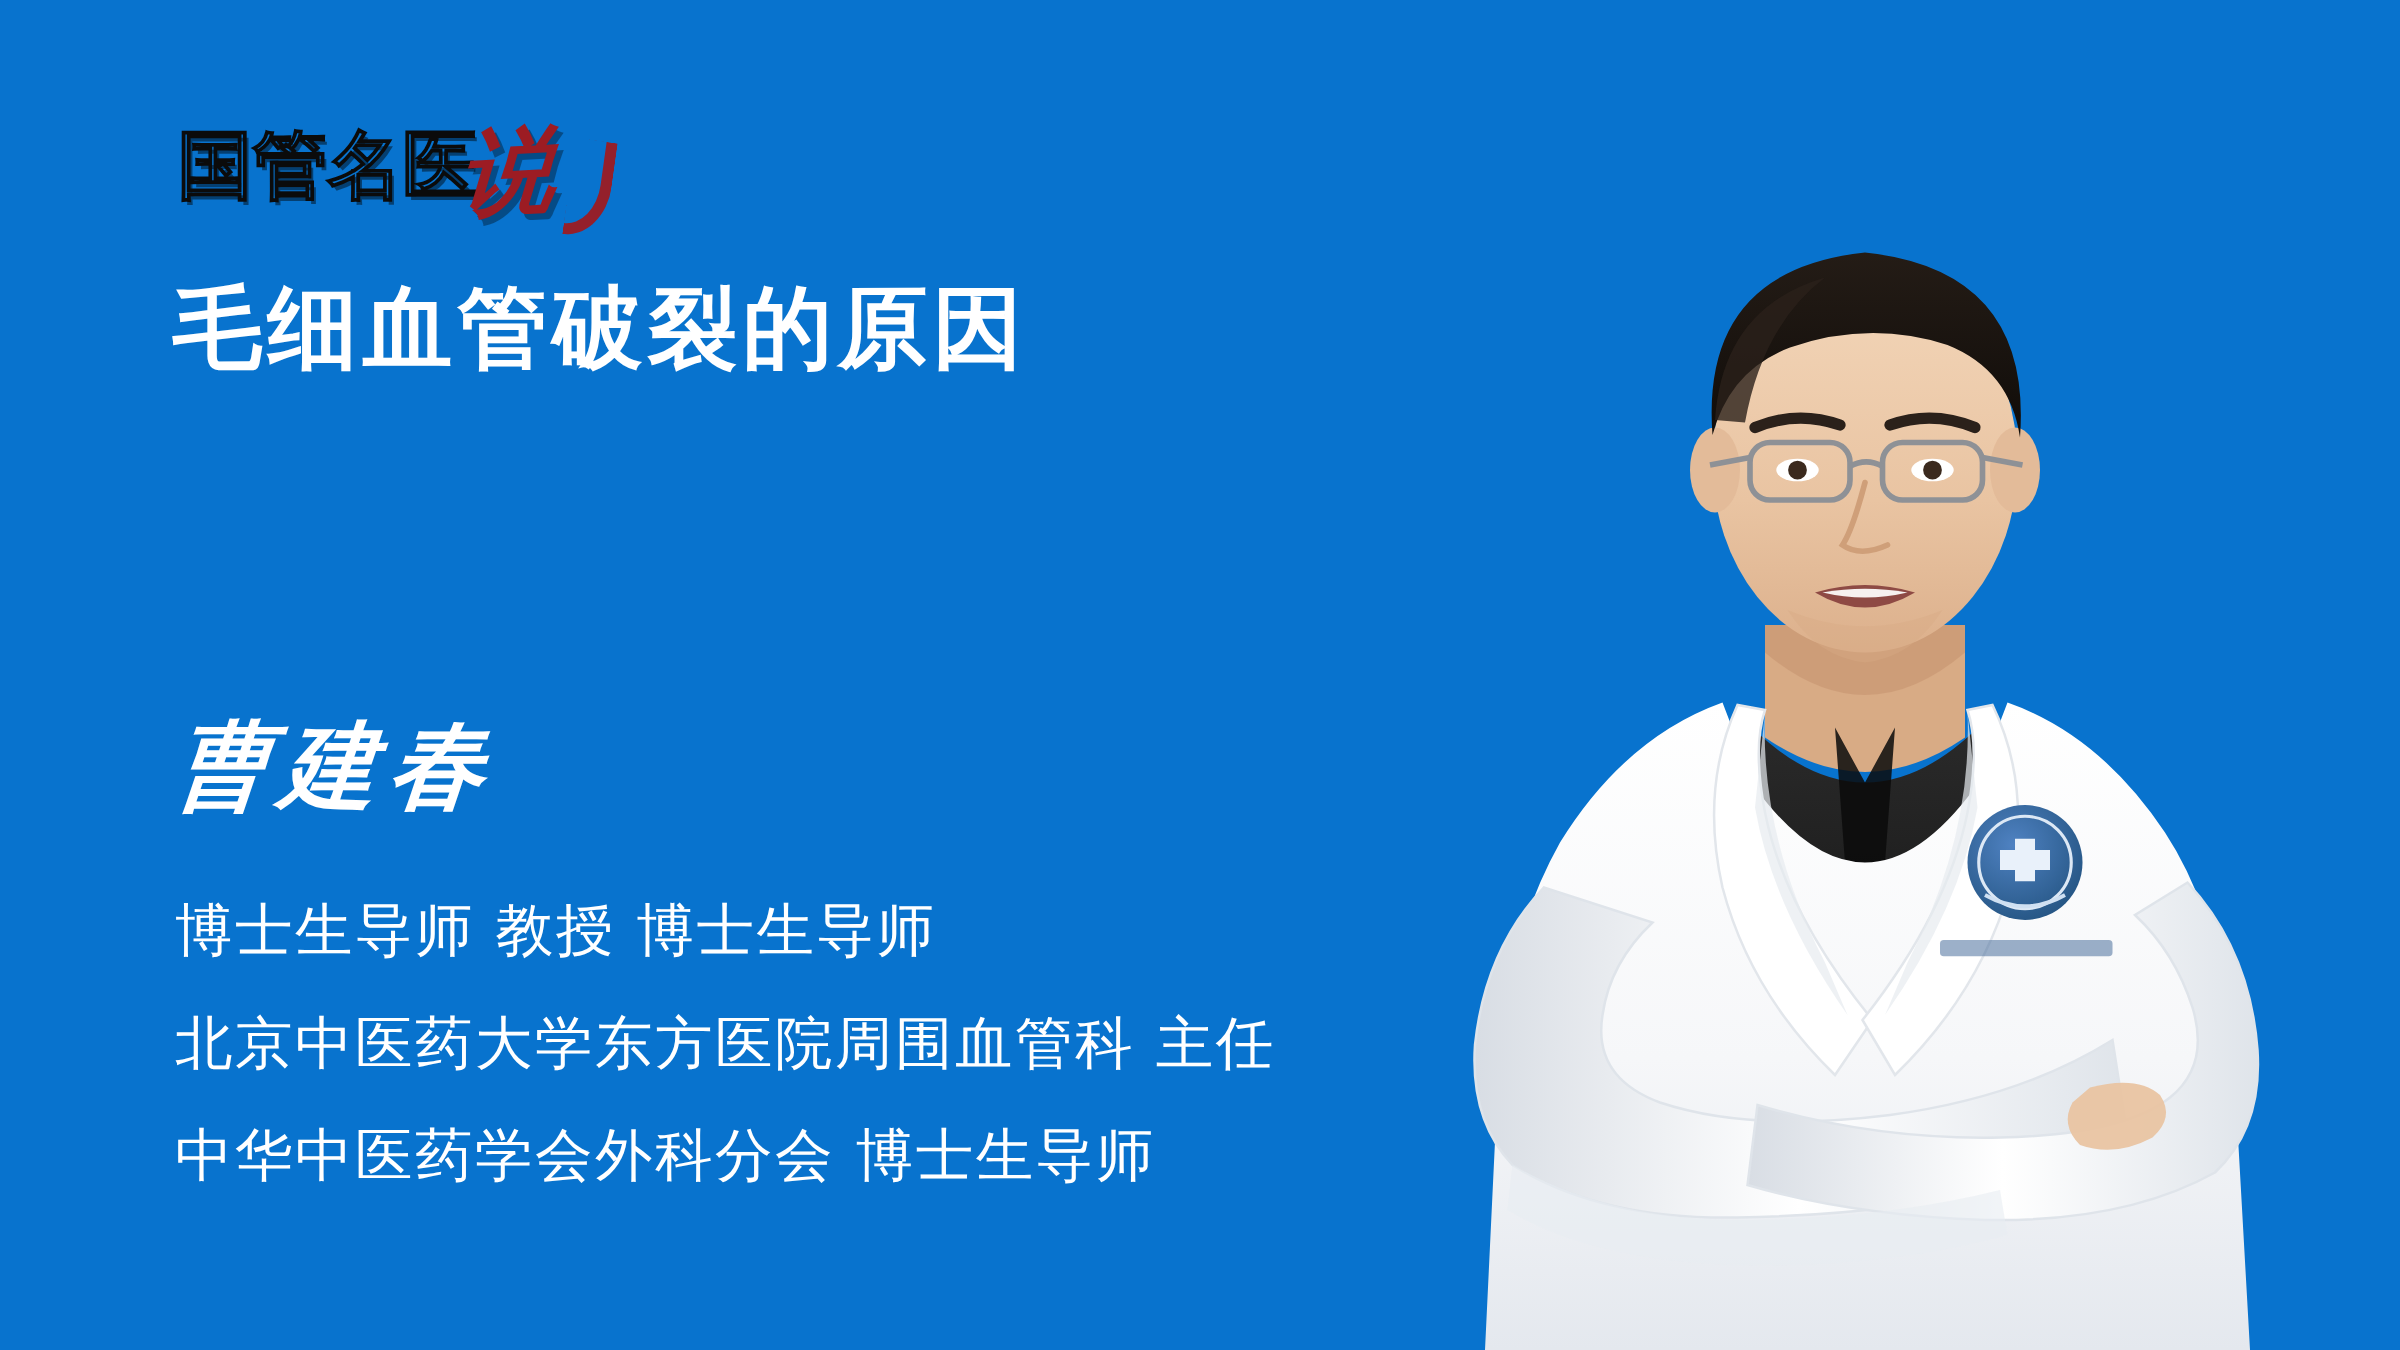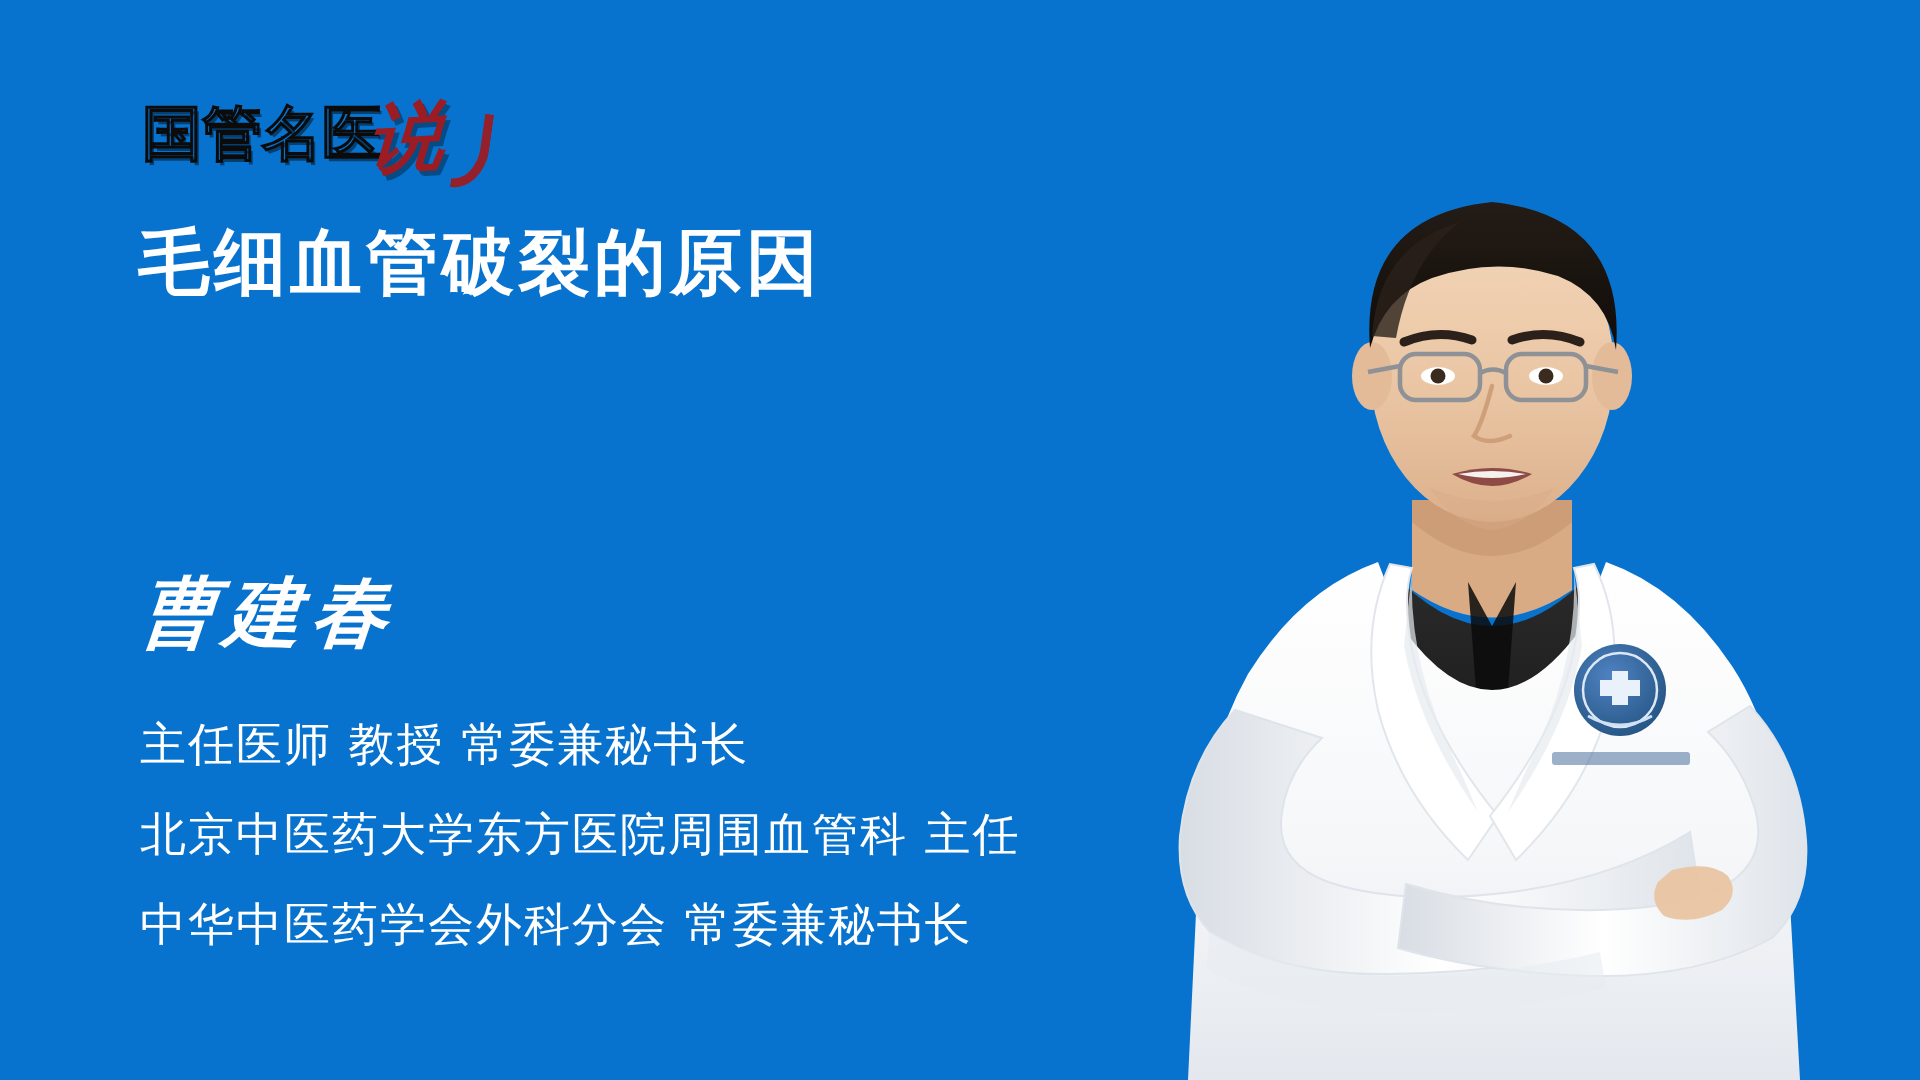--- a/index.html
+++ b/index.html
@@ -187,18 +187,18 @@
     <span class="logo-main">国管名医</span>
     <span class="logo-accent">说</span>
   </div>
   <div class="logo-accent-tail"></div>
 
   <h1 class="title">毛细血管破裂的原因</h1>
 
   <div class="doctor-name">曹建春</div>
 
   <div class="credentials">
-    <div class="cred-line">主任医师  教授  常委兼秘书长</div>
+    <div class="cred-line">博士生导师  教授  博士生导师</div>
     <div class="cred-line">北京中医药大学东方医院周围血管科  主任</div>
-    <div class="cred-line">中华中医药学会外科分会  常委兼秘书长</div>
+    <div class="cred-line">中华中医药学会外科分会  博士生导师</div>
   </div>
 
 </div>
 
 </body></html>

